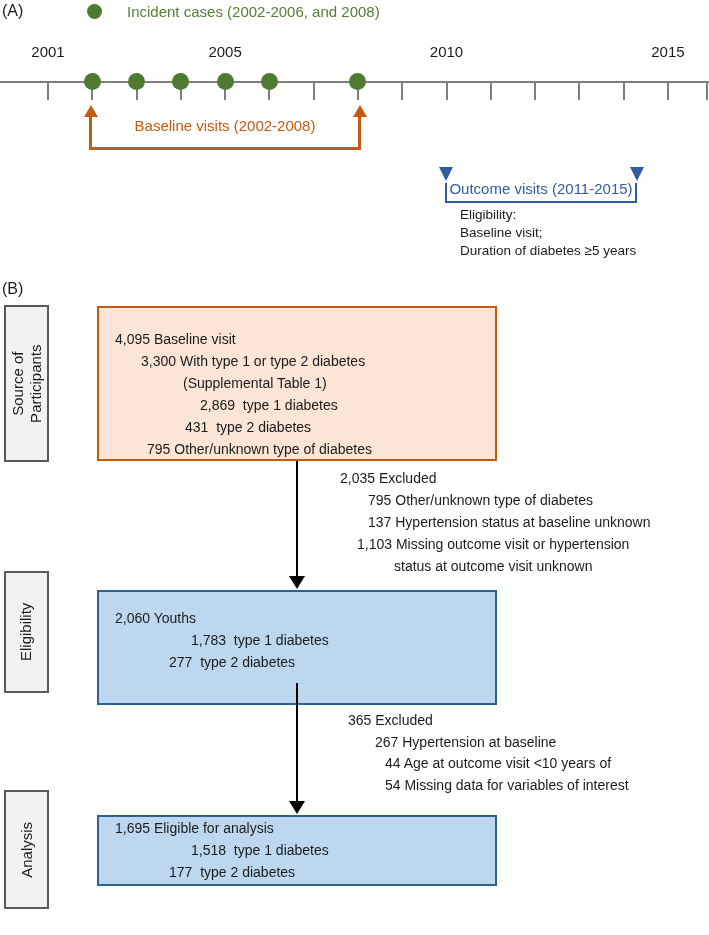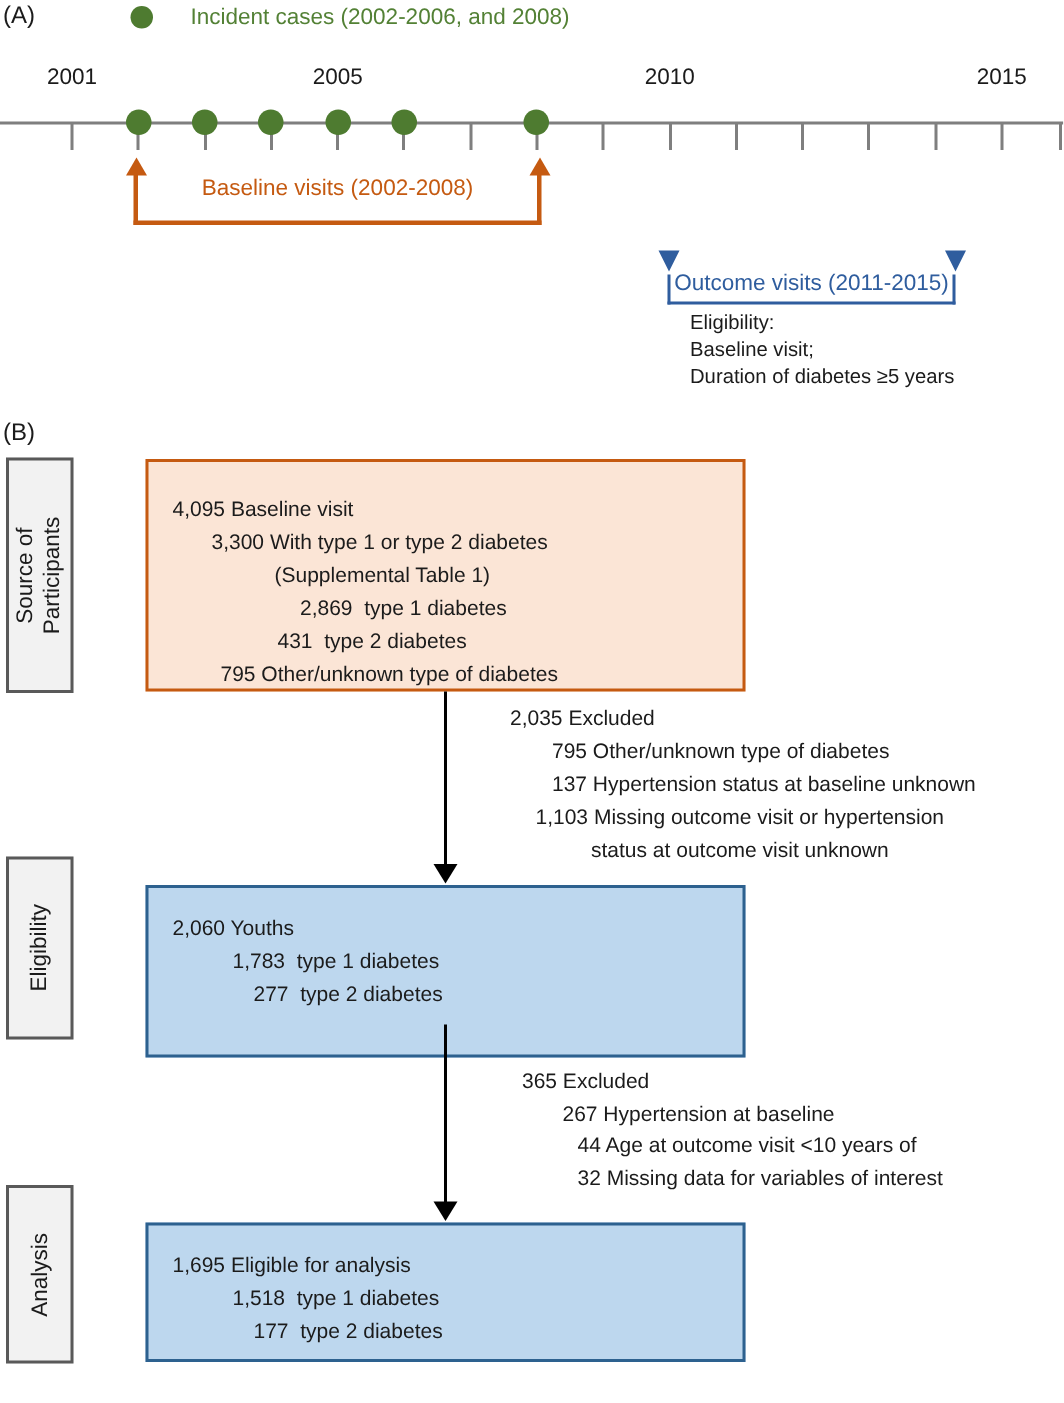--- a/index.html
+++ b/index.html
@@ -49,28 +49,28 @@
   }
   #sb-source{top:305px;height:157px;}
   #sb-elig{top:571px;height:122px;}
   #sb-analysis{top:790px;height:119px;}
   .rot{transform:rotate(-90deg);white-space:nowrap;text-align:center;font-size:15px;line-height:1.18;color:#1b1b1b;}
 
   .flow-box{left:97px;width:400px;box-sizing:border-box;font-size:14px;line-height:22px;}
   .flow-box div{white-space:pre;}
   #box-source{top:306px;height:155px;background:#fbe5d6;border:2.5px solid #c55a11;padding-top:20px;}
   #box-elig{top:590px;height:115px;background:#bdd7ee;border:2.5px solid #2d618f;padding-top:15px;}
-  #box-analysis{top:815px;height:93px;background:#bdd7ee;border:2.5px solid #2d618f;padding-top:15px;}
+  #box-analysis{top:815px;height:71px;background:#bdd7ee;border:2.5px solid #2d618f;}
 
   
   #box-source .l0{padding-left:16px;} #box-source .l1{padding-left:42px;}
   #box-source .l2{padding-left:84px;} #box-source .l3{padding-left:101px;}
   #box-source .l4{padding-left:86px;} #box-source .l5{padding-left:48px;}
   #box-elig .l0,#box-analysis .l0{padding-left:16px;}
-  #box-elig .l1,#box-analysis .l1{padding-left:56px;}
+  #box-elig .l1,#box-analysis .l1{padding-left:56px;margin-left:36px;}
   #box-elig .l2,#box-analysis .l2{padding-left:70px;}
 
   .excl{font-size:14px;line-height:22px;}
   .excl div{white-space:pre;}
   #excl1{left:340px;top:467px;}
   #excl1 .l1,#excl1 .l2{padding-left:28px;}
   #excl1 .l3{padding-left:17px;}
   #excl1 .l4{padding-left:54px;}
   #excl2{left:348px;top:710px;line-height:21.5px;}
   #excl2 .l1{padding-left:27px;}
@@ -182,21 +182,21 @@
   <div class="abs flow-box" id="box-elig">
     <div class="l0">2,060 Youths</div>
     <div class="l1">1,783  type 1 diabetes</div>
     <div class="l2">277  type 2 diabetes</div>
   </div>
 
   <div class="abs excl" id="excl2">
     <div class="l0">365 Excluded</div>
     <div class="l1">267 Hypertension at baseline</div>
     <div class="l2">44 Age at outcome visit &lt;10 years of</div>
-    <div class="l3">32 Missing data for variables of interest</div>
+    <div class="l3">54 Missing data for variables of interest</div>
   </div>
 
   <div class="abs arrow-line" id="arrow2-line"></div>
   <div class="abs arrow-head" id="arrow2-head"></div>
 
   <div class="abs flow-box" id="box-analysis">
     <div class="l0">1,695 Eligible for analysis</div>
     <div class="l1">1,518  type 1 diabetes</div>
     <div class="l2">177  type 2 diabetes</div>
   </div>

